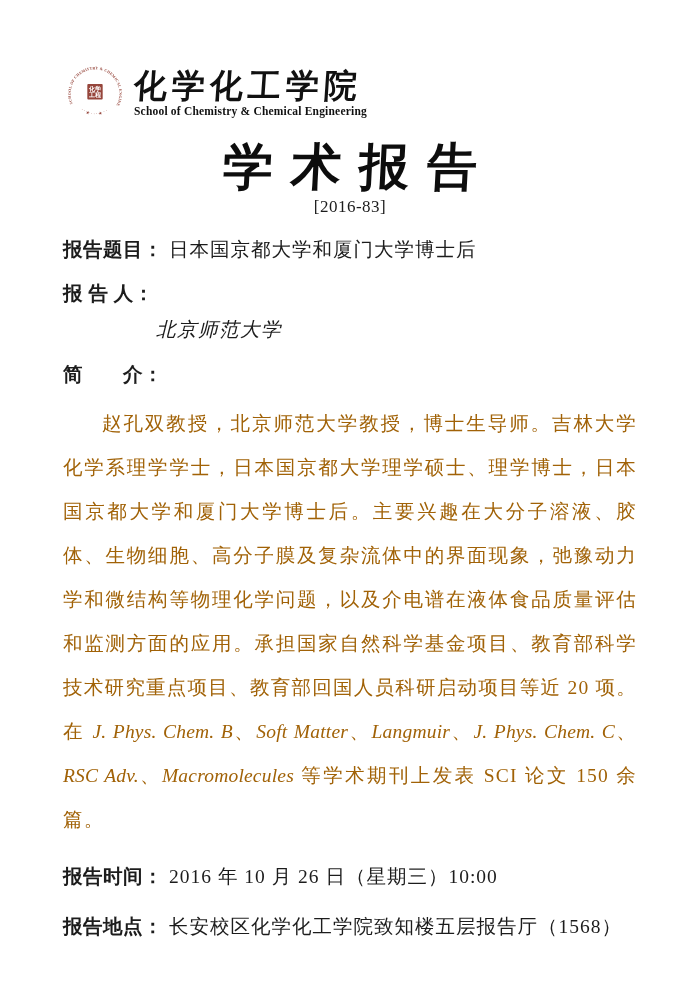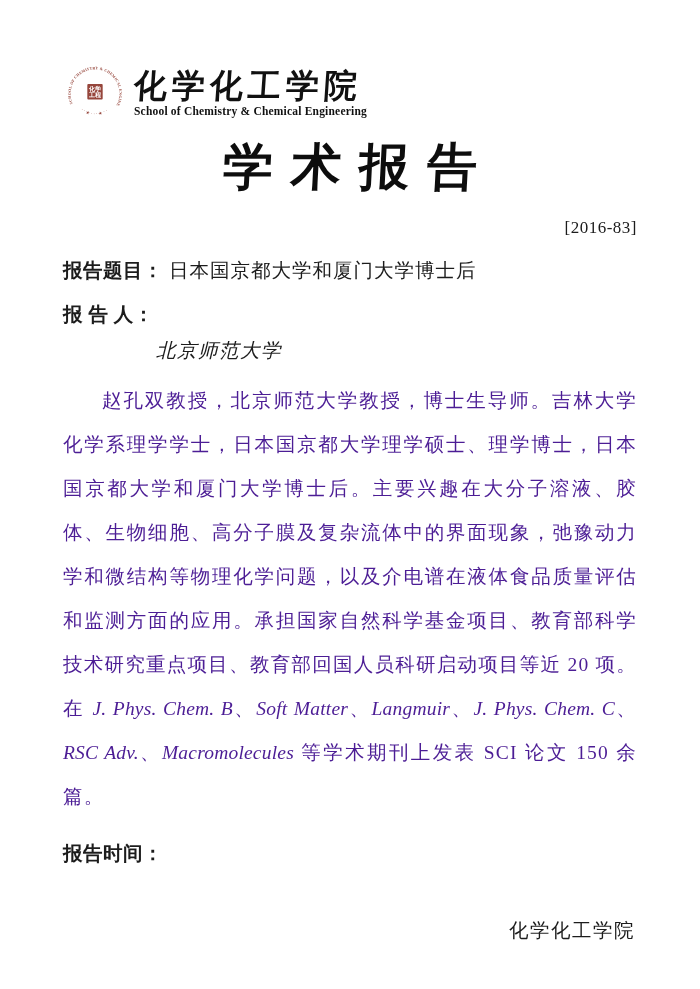--- a/index.html
+++ b/index.html
@@ -25,34 +25,34 @@
   }
   
   .doc-title{
     text-align:center;
     font-size:50px;font-weight:900;
     letter-spacing:18px;padding-left:18px; 
     margin-top:14px;line-height:1.1;color:#0d0d0d;
     transform:skewX(-3deg);
   }
   .issue-no{
-    text-align:right;font-size:17px;margin-top:23px;color:#1c1c1c;letter-spacing:0.5px;
+    text-align:center;font-size:17px;margin-top:2px;color:#1c1c1c;letter-spacing:0.5px;
   }
   
   .fields{margin-top:18px;font-size:19.5px;}
   .row{display:flex;align-items:flex-end;margin-top:14px;line-height:1.55;}
   .label{font-weight:bold;white-space:pre;flex:0 0 auto;margin-right:6px;letter-spacing:0.5px;}
   .value{letter-spacing:1px;}
   .affiliation{margin:6px 0 0 93px;letter-spacing:1.5px;line-height:1.55;font-style:italic;}
   
   .intro-para{
     margin-top:12px;
     font-size:19.5px;line-height:44px;
     text-align:justify;text-indent:2em;
-    letter-spacing:1.2px;color:#4c1d95;
+    letter-spacing:1.2px;color:#a16207;
   }
   .intro-para em{font-style:italic;letter-spacing:0.2px;}
   
   .when-where{margin-top:18px;font-size:19.5px;}
   .when-where .row{margin-top:20px;}
   
   .signature{margin-top:42px;text-align:right;font-size:19.5px;line-height:40px;}
   .signature .sig-org{letter-spacing:1.5px;padding-right:2px;}
 </style>
 </head>
@@ -87,27 +87,35 @@
 
   <div class="fields">
     <div class="row">
       <span class="label">报告题目：</span>
       <span class="value">日本国京都大学和厦门大学博士后</span>
     </div>
     <div class="row">
       <span class="label">报 告 人：</span>
     </div>
     <div class="affiliation">北京师范大学</div>
+    <div class="row">
+      <span class="label">简　　介：</span>
+    </div>
   </div>
 
   <p class="intro-para"><span>赵孔双教授，北京师范大学教授，博士生导师。吉林大学化学系理学学士，日本国京都大学理学硕士、理学博士，日本国京都大学和厦门大学博士后。主要兴趣在大分子溶液、胶体、生物细胞、高分子膜及复杂流体中的界面现象，弛豫动力学和微结构等物理化学问题，以及介电谱在液体食品质量评估和监测方面的应用。承担国家自然科学基金项目、教育部科学技术研究重点项目、教育部回国人员科研启动项目等近 20 项。在 </span><em>J. Phys. Chem. B</em><span>、</span><em>Soft Matter</em><span>、</span><em>Langmuir</em><span>、</span><em>J. Phys. Chem. C</em><span>、</span><em>RSC Adv.</em><span>、</span><em>Macromolecules</em><span> 等学术期刊上发表 SCI 论文 150 余篇。</span></p>
 
   <div class="when-where">
     <div class="row">
       <span class="label">报告时间：</span>
+      <span class="value">2016 年 10 月 26 日（星期三）10:00</span>
+    </div>
+    <div class="row">
+      <span class="label">报告地点：</span>
+      <span class="value">长安校区化学化工学院致知楼五层报告厅（1568）</span>
     </div>
   </div>
 
   <div class="signature">
     <div class="sig-org">化学化工学院</div>
 
   </div>
 
 </div>
 

